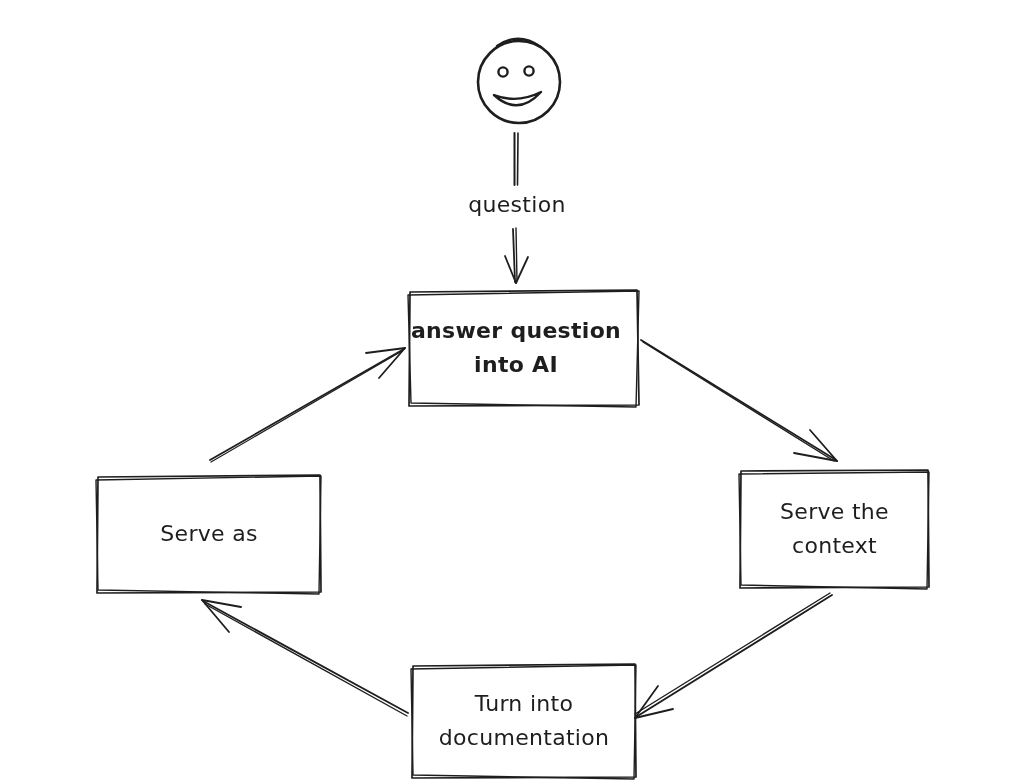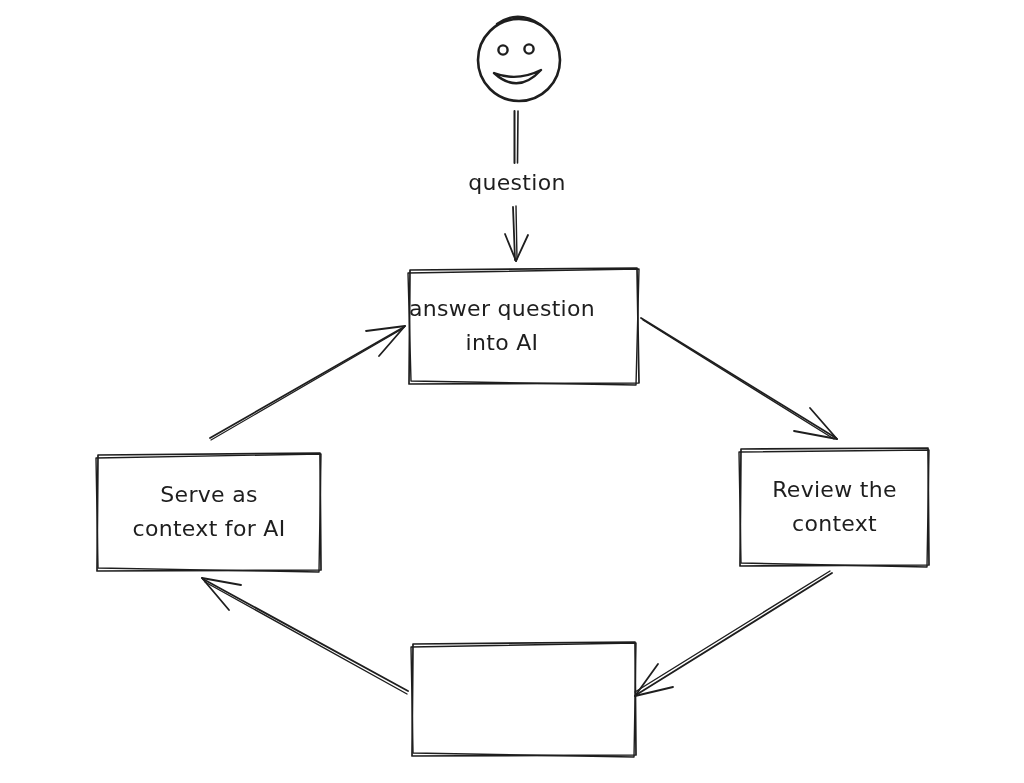--- a/index.html
+++ b/index.html
@@ -4,20 +4,21 @@
 <style>
   * { margin: 0; padding: 0; box-sizing: border-box; }
   html, body { width: 1024px; height: 783px; background: #ffffff; overflow: hidden; }
   .canvas {
     position: relative;
     width: 1024px;
     height: 595px;
     background: #ffffff;
     font-family: "DejaVu Sans", sans-serif;
     color: #1e1e1e;
+    margin-top: 22px;
   }
   svg.draw-layer {
     position: absolute;
     left: 0; top: 0;
     width: 1024px; height: 783px;
   }
   .node-label {
     position: absolute;
     display: flex;
     flex-direction: column;
@@ -109,31 +110,32 @@
     </g>
 
     <g>
       <path d="M 98 455 L 320 453 L 321 570 L 97 571 Z" stroke-width="1.7"></path>
       <path d="M 96 458 L 321 454 L 319 572 L 98 568 Z" stroke-width="1.4"></path>
     </g>
   </svg>
 
   <div class="edge-label" style="left:417px; top:170px; width:200px;">question</div>
 
-  <div class="node-label" style="left:386px; top:267px; width:232px; height:118px;">
+  <div class="node-label" style="left:400px; top:267px; width:232px; height:118px;font-weight:bold;">
     <div>answer question</div>
     <div>into AI</div>
   </div>
 
   <div class="node-label" style="left:739px; top:447px; width:191px; height:120px;">
-    <div>Review the</div>
+    <div>Serve the</div>
     <div>context</div>
   </div>
 
   <div class="node-label" style="left:411px; top:641px; width:226px; height:116px;">
+    <div>Turn into</div>
+    <div>documentation</div>
   </div>
 
   <div class="node-label" style="left:96px; top:452px; width:226px; height:120px;">
     <div>Serve as</div>
-    <div>context for AI</div>
   </div>
 
 </div>
 
 </body></html>

